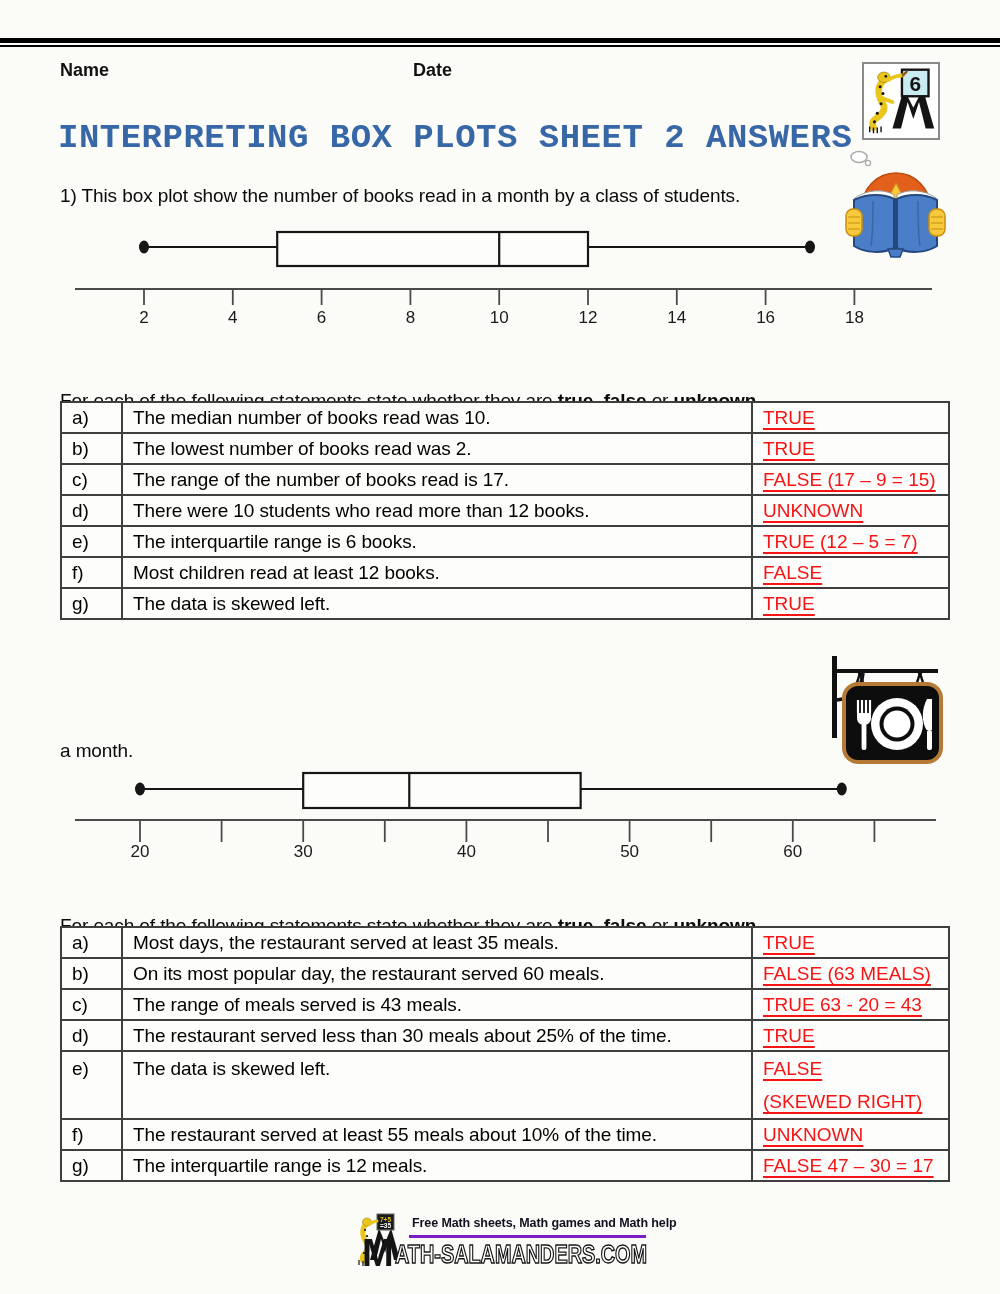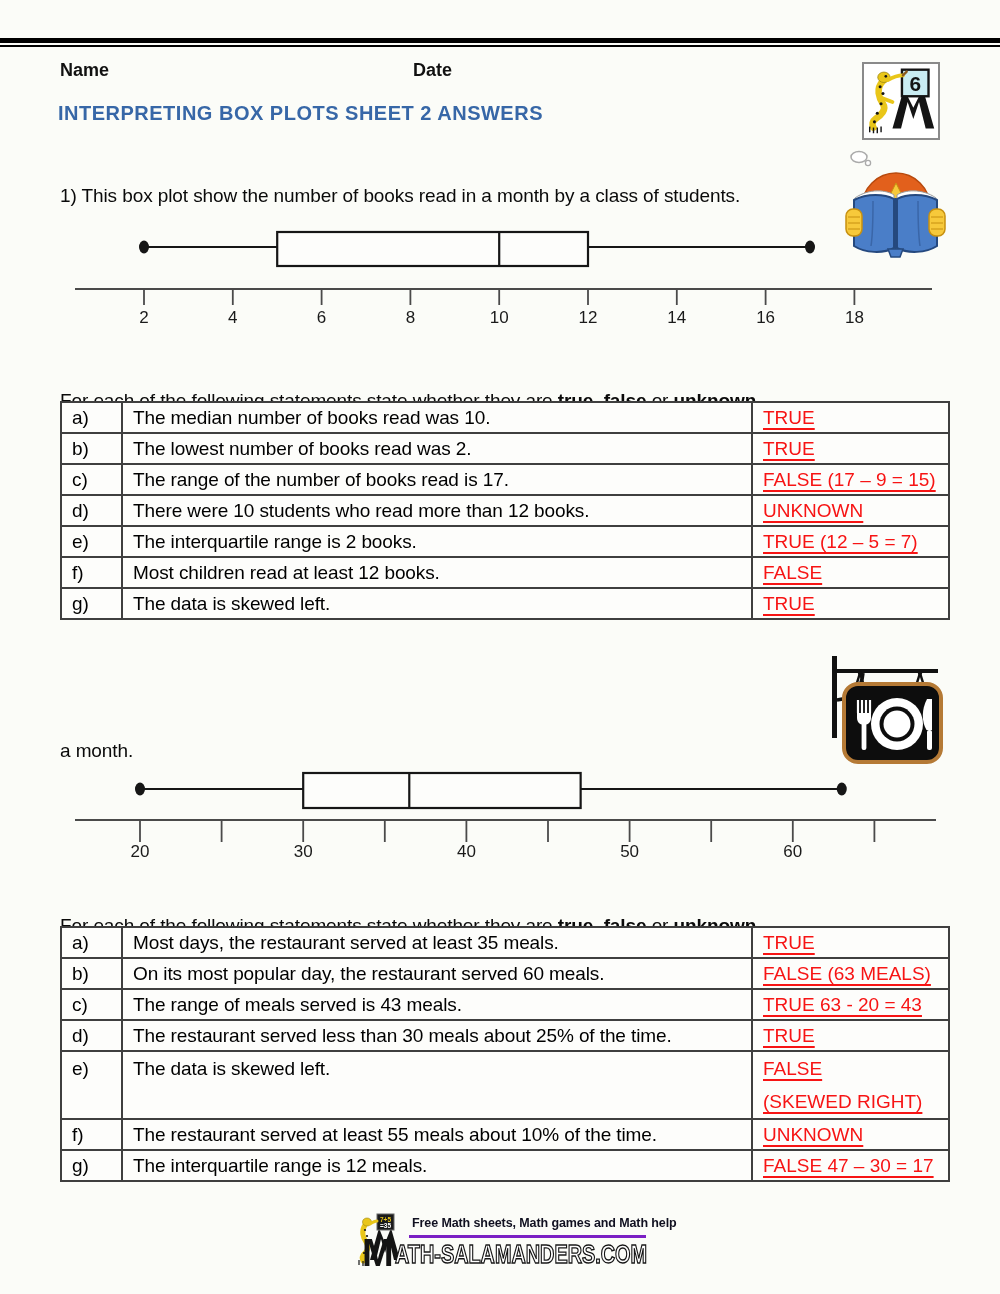--- a/index.html
+++ b/index.html
@@ -9,22 +9,22 @@
     font-family:"Liberation Sans", sans-serif;
   }
   .abs{position:absolute;}
   .rule-thick{left:0;top:38px;width:1000px;height:5px;background:#000;}
   .rule-thin{left:0;top:45px;width:1000px;height:2px;background:#000;}
   .field-label{top:60px;font-size:18px;font-weight:600;color:#111;}
   #name-label{left:60px;}
   #date-label{left:413px;}
   .logo-box{left:862px;top:62px;width:78px;height:78px;background:#fff;border:2px solid #8a8a8a;box-sizing:border-box;}
   .page-title{
-    left:58px;top:89px;width:760px;
-    font-family:Liberation Sans, sans-serif;font-weight:bold;font-size:20px;
+    left:58px;top:96px;width:760px;
+    font-family:Liberation Mono, monospace;font-weight:bold;font-size:34px;
     letter-spacing:.5px;color:var(--title,#3767a7);white-space:nowrap;
   }
   .prompt{font-size:19px;line-height:33px;color:#0a0a0a;letter-spacing:-0.1px;white-space:nowrap;}
   #q1-prompt{left:60px;top:160px;}
   #q2-prompt{left:60px;top:682px;}
   .instruction{font-size:19px;color:#0a0a0a;letter-spacing:-0.1px;white-space:nowrap;}
   #instruction-1{left:60px;top:371px;}
   #instruction-2{left:60px;top:896px;}
   .boxplot-svg{left:0;width:1000px;height:140px;}
   #boxplot-1{top:195px;}
@@ -166,21 +166,21 @@
         <td class="cell-statement">The range of the number of books read is 17.</td>
         <td class="cell-answer"><span class="ans">FALSE (17 – 9 = 15)</span></td>
       </tr>
       <tr>
         <td class="cell-letter">d)</td>
         <td class="cell-statement">There were 10 students who read more than 12 books.</td>
         <td class="cell-answer"><span class="ans">UNKNOWN</span></td>
       </tr>
       <tr>
         <td class="cell-letter">e)</td>
-        <td class="cell-statement">The interquartile range is 2 books.</td>
+        <td class="cell-statement">The interquartile range is 6 books.</td>
         <td class="cell-answer"><span class="ans">TRUE (12 – 5 = 7)</span></td>
       </tr>
       <tr>
         <td class="cell-letter">f)</td>
         <td class="cell-statement">Most children read at least 12 books.</td>
         <td class="cell-answer"><span class="ans">FALSE</span></td>
       </tr>
       <tr>
         <td class="cell-letter">g)</td>
         <td class="cell-statement">The data is skewed left.</td>

